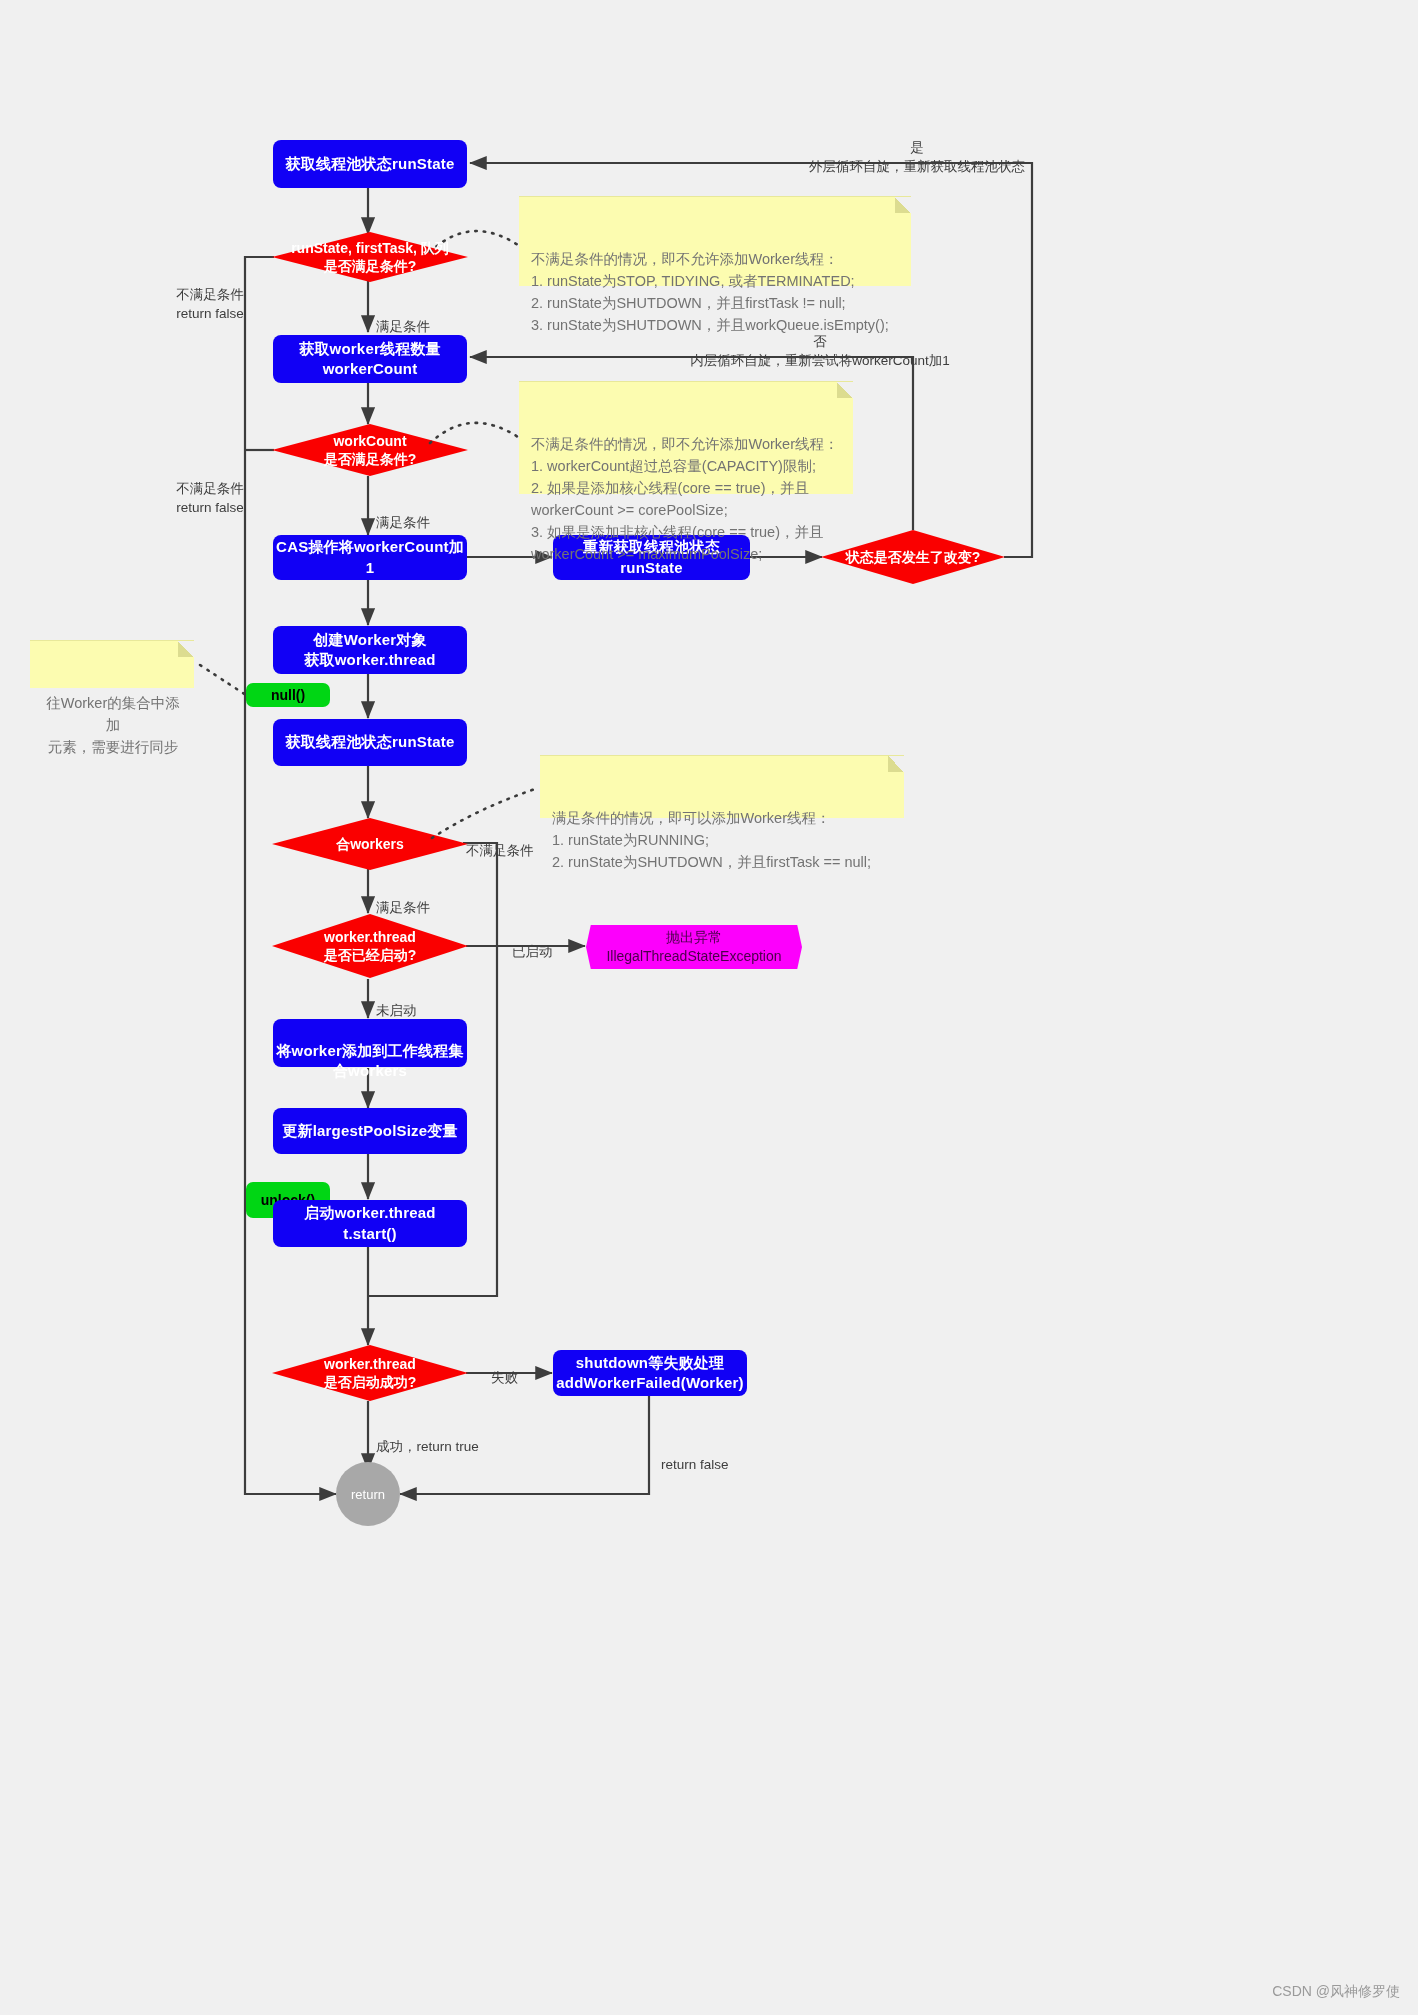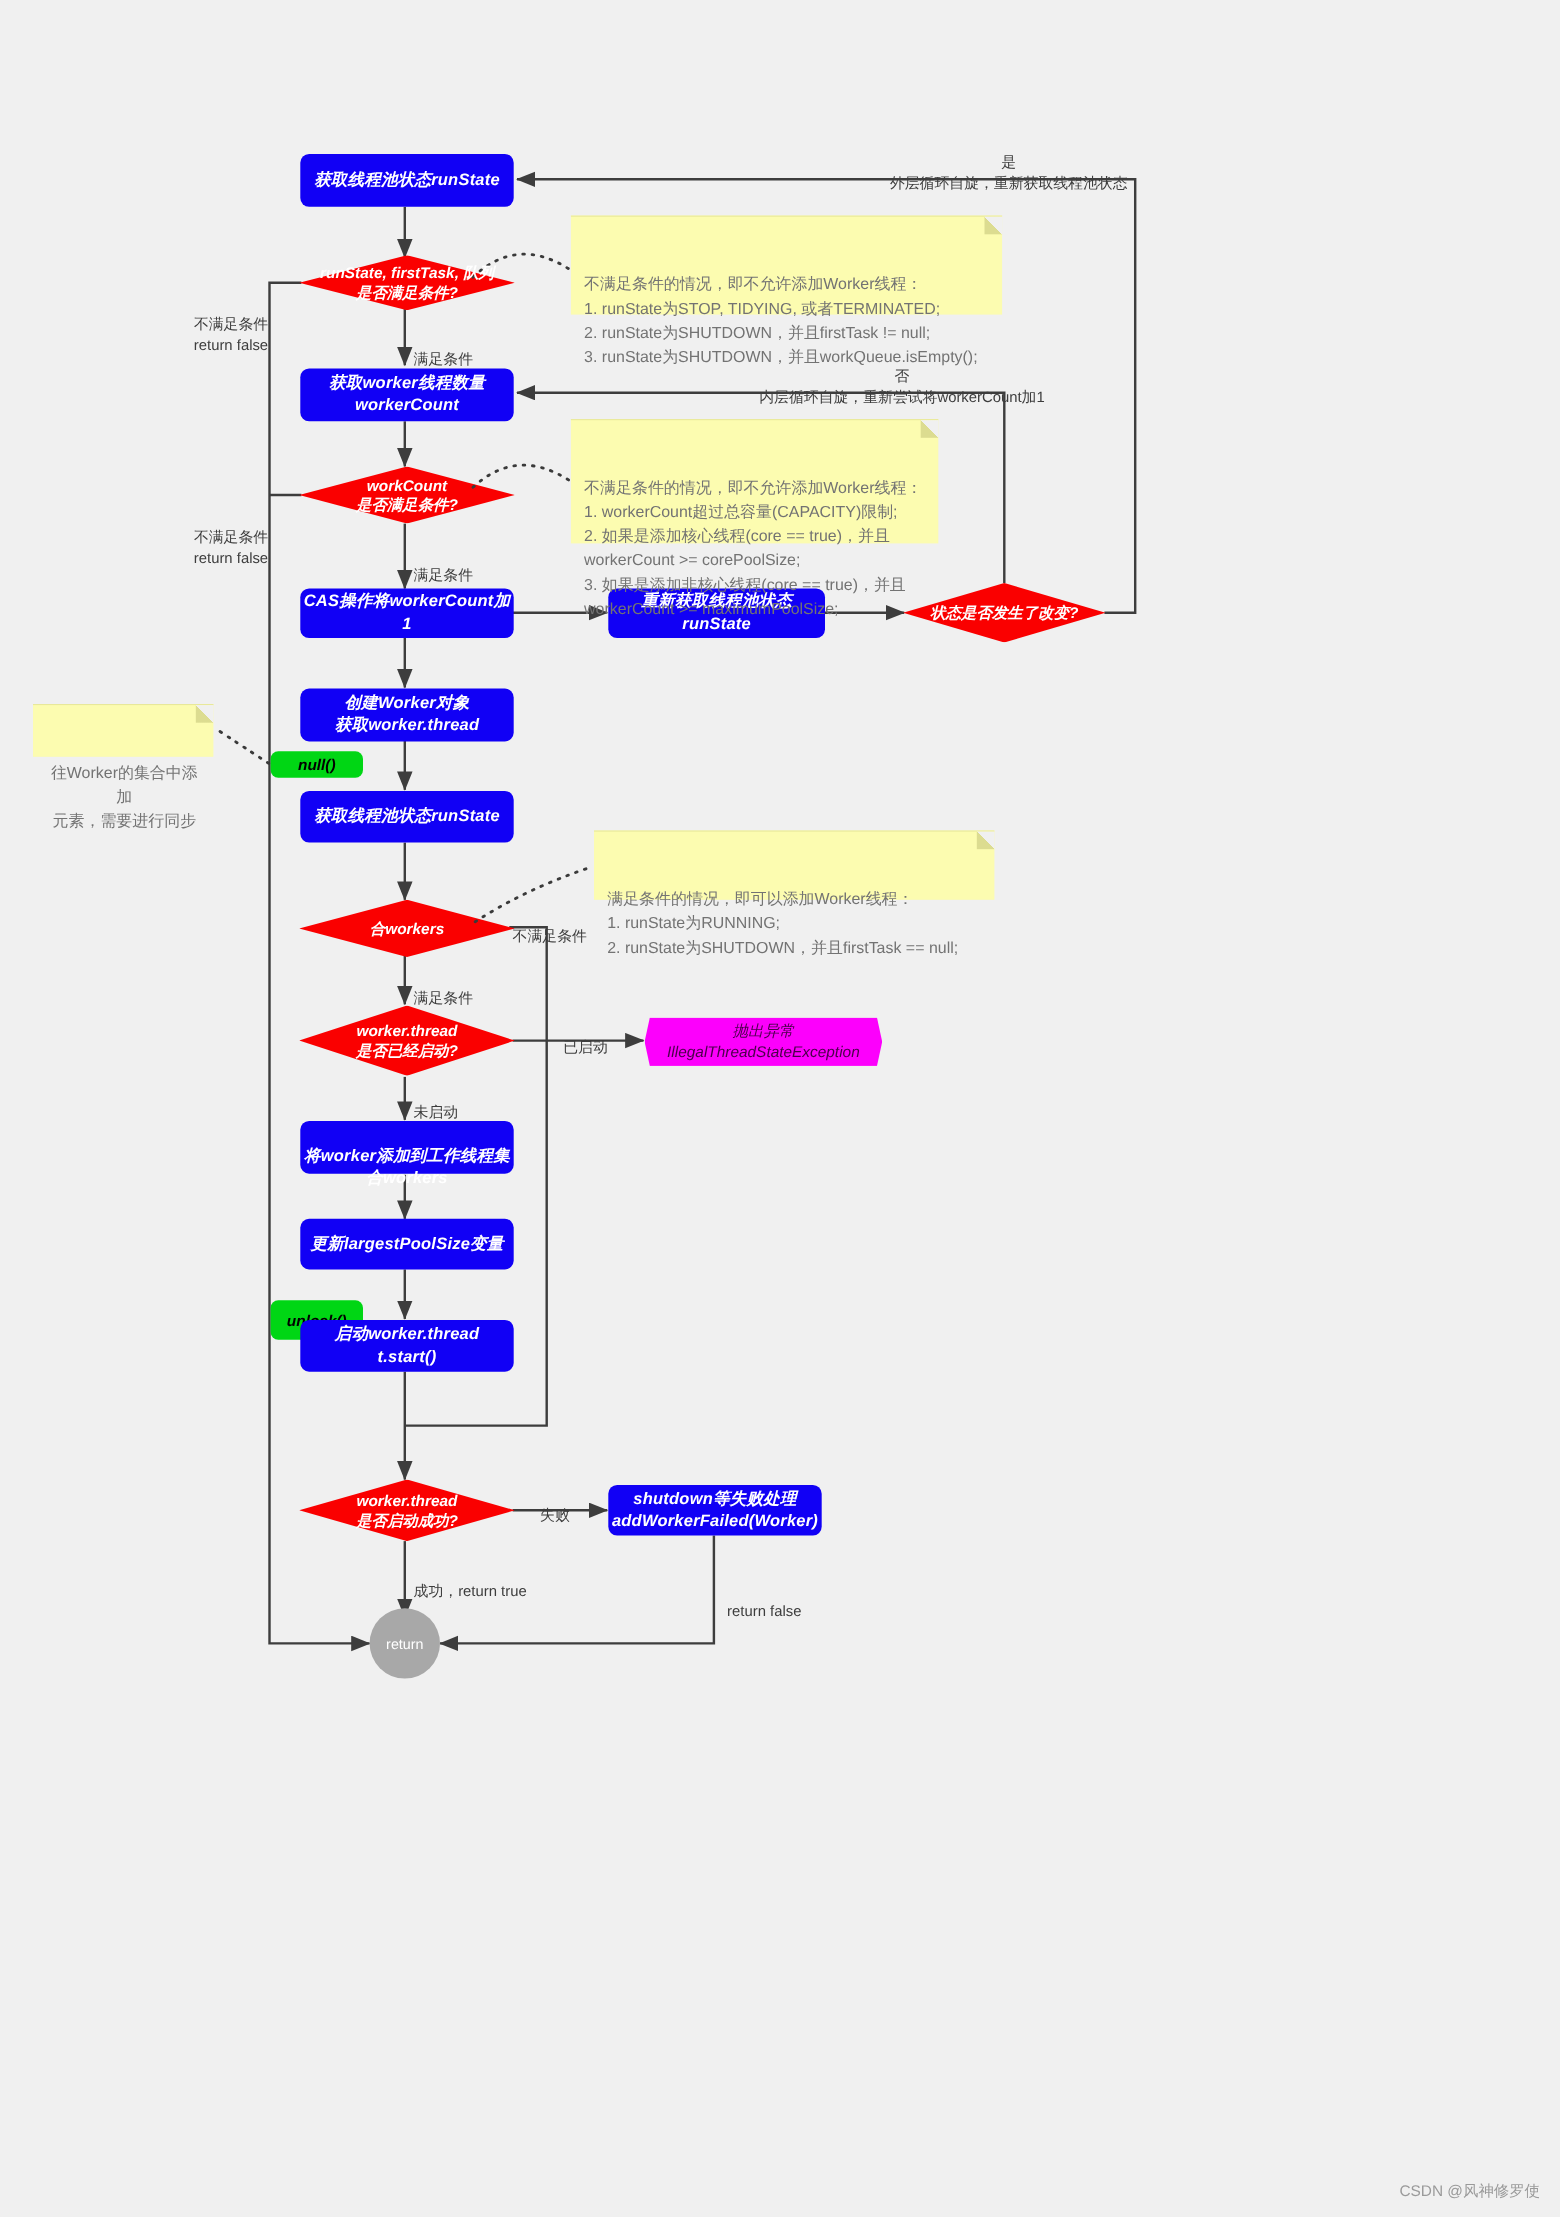--- a/index.html
+++ b/index.html
@@ -4,21 +4,21 @@
 <style>
   html,body{margin:0;padding:0;}
   body{
     width:1418px;height:2015px;
     background:#f0f0f0;
     font-family:"Liberation Sans","DejaVu Sans",sans-serif;
     position:relative;
     overflow:hidden;
   }
   #canvas{position:absolute;left:0;top:0;width:1418px;height:2015px;}
-  .node{position:absolute;box-sizing:border-box;display:flex;align-items:center;justify-content:center;text-align:center;font-style:italic;}
+  .node{position:absolute;box-sizing:border-box;display:flex;align-items:center;justify-content:center;text-align:center;}
 
   
   .proc{
     background:#1100f5;border-radius:8px;color:#ffffff;
     font-weight:bold;font-size:15px;line-height:1.35;
     letter-spacing:.2px;
   }
   
   .decision{
     color:#ffffff;font-weight:bold;font-size:14px;line-height:1.3;

